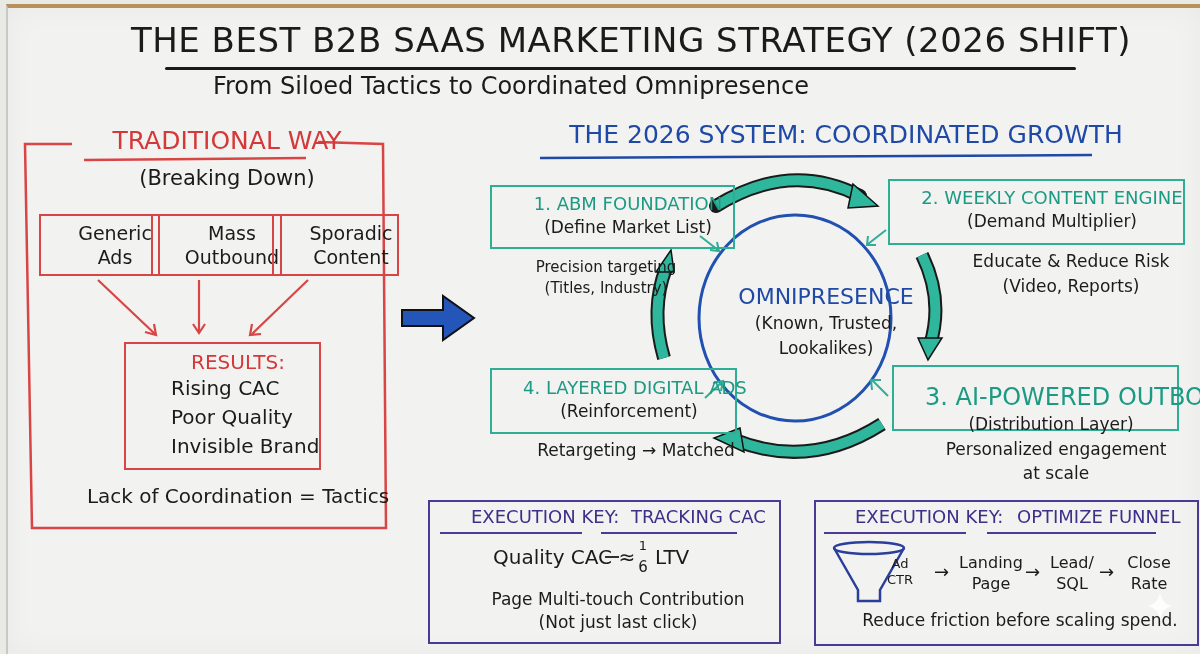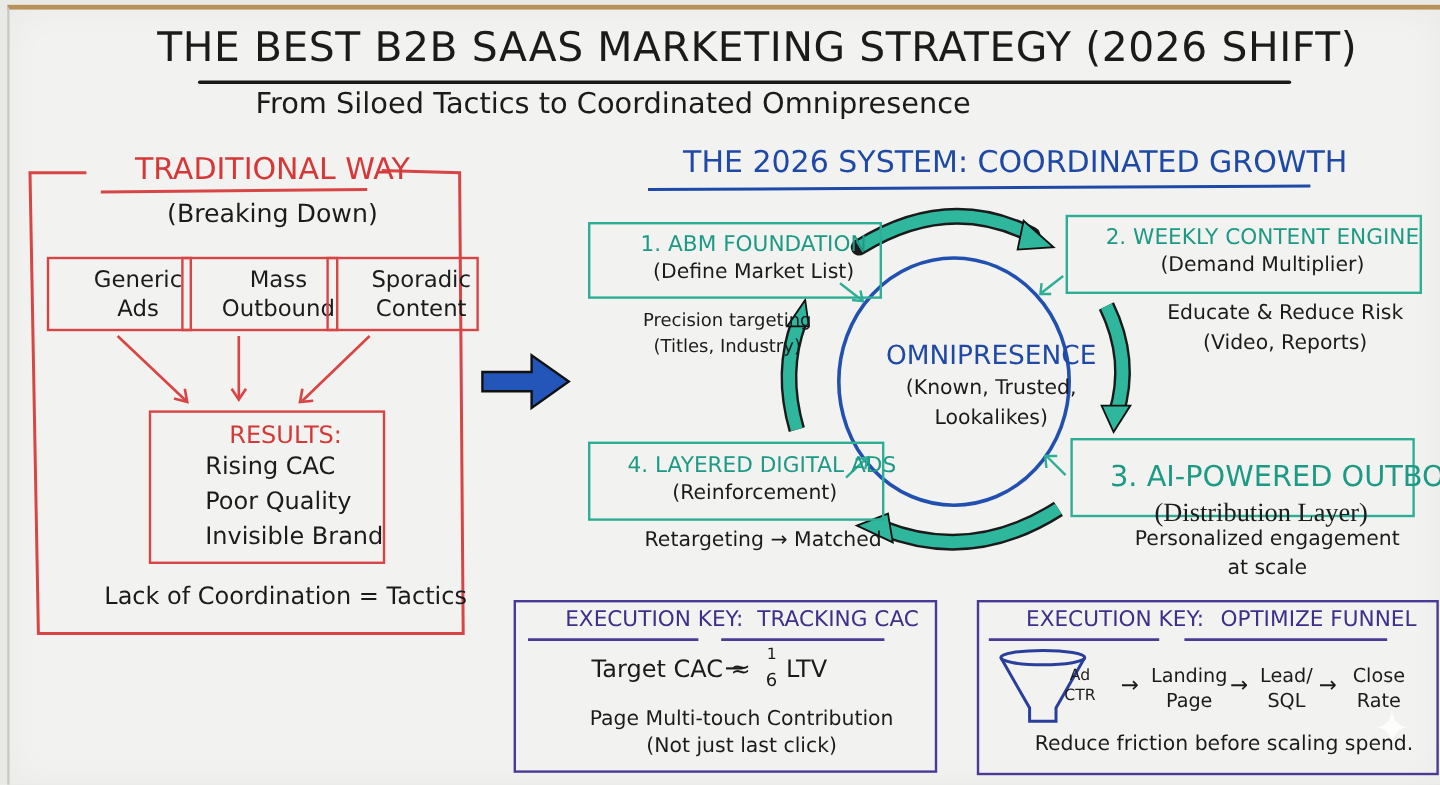--- a/index.html
+++ b/index.html
@@ -126,21 +126,21 @@
   <div class="txt teal" style="font-size:18px; margin-top:6px;">2. WEEKLY CONTENT ENGINE</div>
   <div class="txt" style="font-size:17px; margin-top:3px;">(Demand Multiplier)</div>
 </div>
 <div class="abs txt" style="left:940px; top:249px; width:200px; font-size:17px; line-height:25px;">
   <div>Educate &amp; Reduce Risk</div>
   <div>(Video, Reports)</div>
 </div>
 
 <div class="abs tealbox" style="left:892px; top:365px; width:252px; height:62px;">
   <div class="txt teal" style="font-size:24px; margin-top:16px;">3. AI-POWERED OUTBOUND</div>
-  <div class="txt" style="font-size:22px; margin-top:3px;font-family:Liberation Serif, serif;">(Distribution Layer)</div>
+  <div class="txt" style="font-size:17px; margin-top:3px;">(Distribution Layer)</div>
 </div>
 <div class="abs txt" style="left:900px; top:437px; width:250px; font-size:17px; line-height:24px;">
   <div>Personalized engagement</div>
   <div>at scale</div>
 </div>
 
 <div class="abs tealbox" style="left:490px; top:368px; width:212px; height:62px;">
   <div class="txt teal" style="font-size:18px; margin-top:7px;">4. LAYERED DIGITAL ADS</div>
   <div class="txt" style="font-size:17px; margin-top:3px;">(Reinforcement)</div>
 </div>
@@ -150,21 +150,21 @@
 
 <div class="abs txt" style="left:700px; top:284px; width:190px;">
   <div class="blue" style="font-size:22px;">OMNIPRESENCE</div>
   <div style="font-size:17px; line-height:25px; margin-top:2px;">(Known, Trusted,</div>
   <div style="font-size:17px; line-height:25px;">Lookalikes)</div>
 </div>
 
 <div class="abs purplebox" style="left:428px; top:500px; width:318px; height:140px;"></div>
 <div class="abs txt purple" style="left:440px; top:506px; width:145px; font-size:18px; text-align:left;">EXECUTION KEY:</div>
 <div class="abs txt purple" style="left:600px; top:506px; width:145px; font-size:18px; text-align:left;">TRACKING CAC</div>
-<div class="abs txt" style="left:462px; top:545px; font-size:20px;">Target CAC ≈</div>
+<div class="abs txt" style="left:462px; top:545px; font-size:20px;">Quality CAC ≈</div>
 <div class="abs txt" style="left:606px; top:538px; width:12px; font-size:13px;">1</div>
 <div class="abs txt" style="left:606px; top:558px; width:12px; font-size:15px;">6</div>
 <div class="abs txt" style="left:624px; top:545px; font-size:20px;">LTV</div>
 <div class="abs txt" style="left:428px; top:588px; width:318px; font-size:17px; line-height:23px;">
   <div>Page Multi-touch Contribution</div>
   <div>(Not just last click)</div>
 </div>
 
 <div class="abs purplebox" style="left:814px; top:500px; width:350px; height:142px;"></div>
 <div class="abs txt purple" style="left:824px; top:506px; width:145px; font-size:18px; text-align:left;">EXECUTION KEY:</div>

